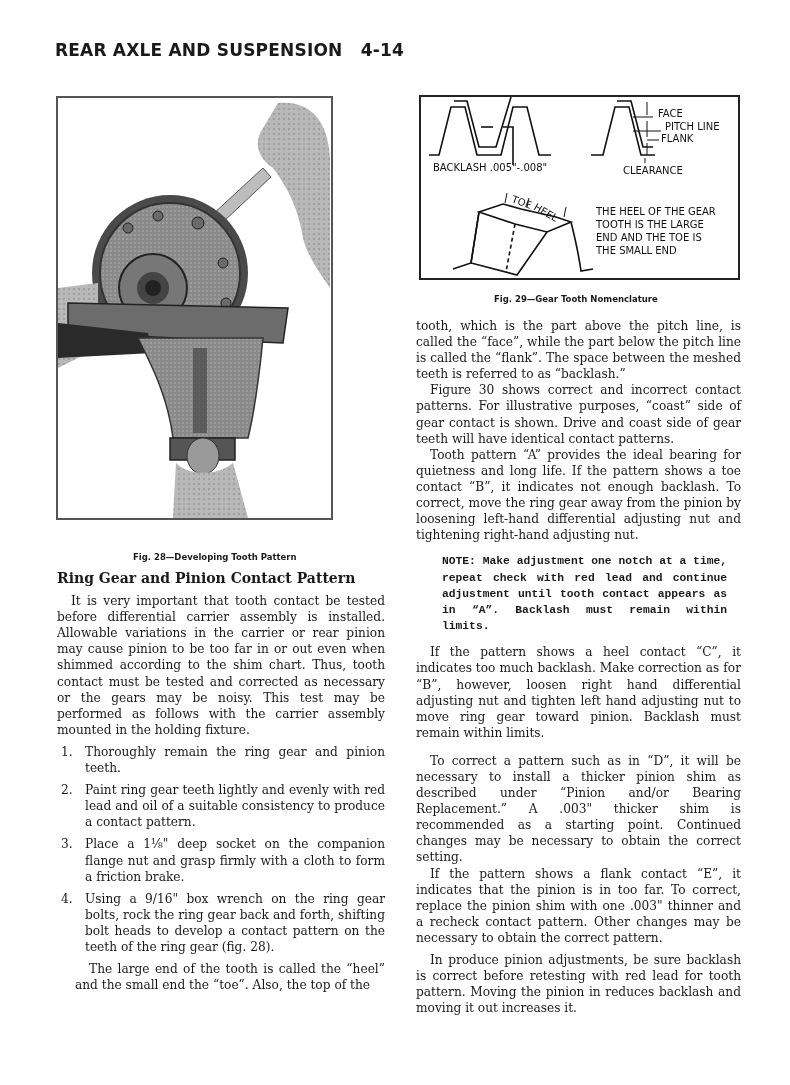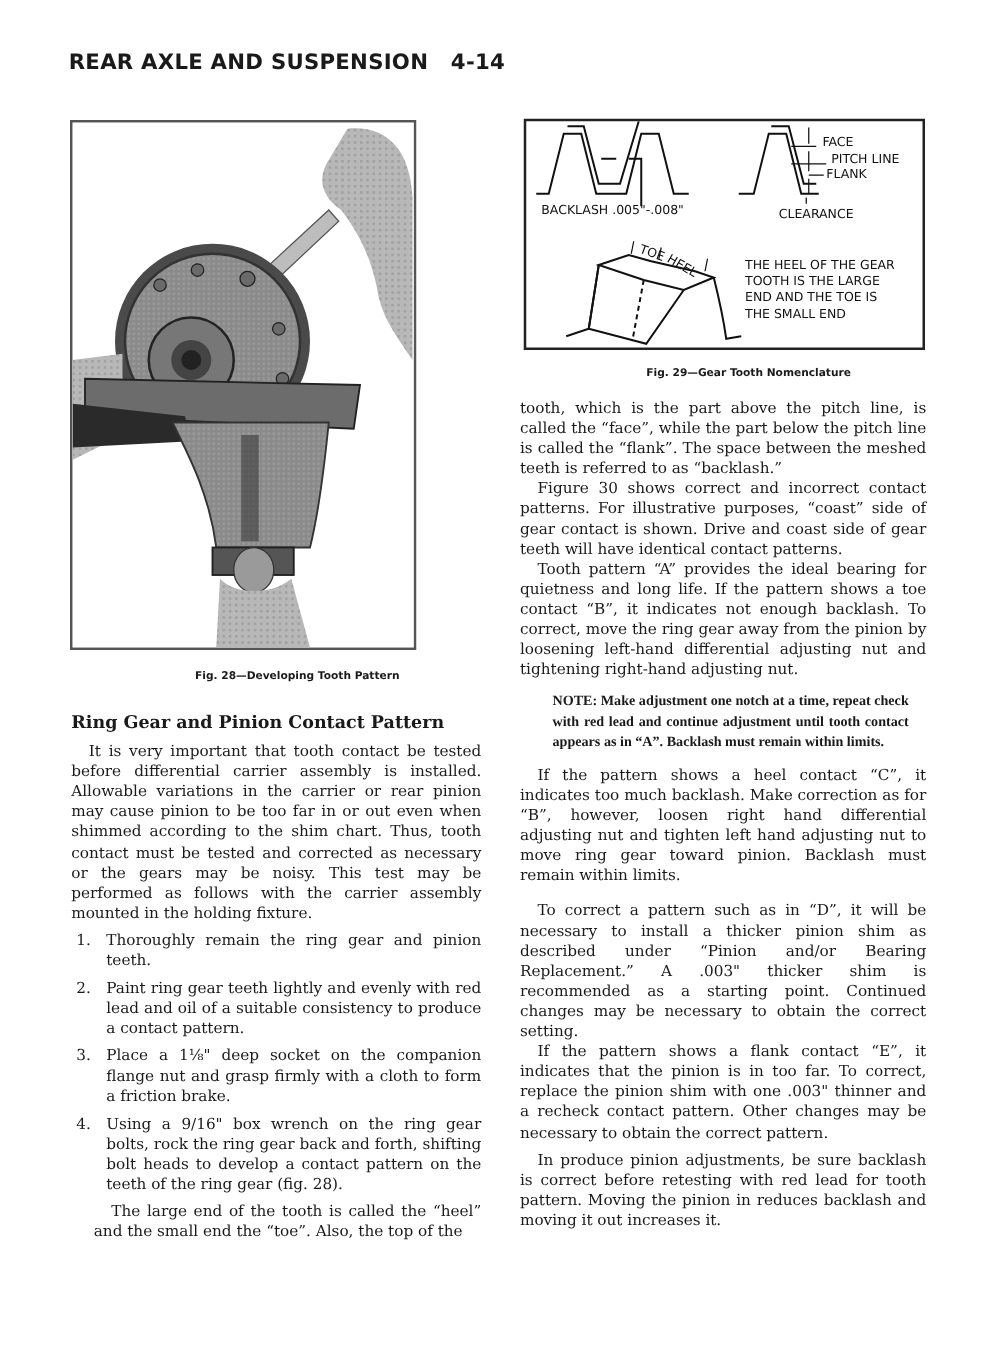--- a/index.html
+++ b/index.html
@@ -2,39 +2,39 @@
 <html><head>
 <meta charset="utf-8">
 <style>
   html, body { margin: 0; padding: 0; background: #ffffff; }
   body { width: 790px; height: 1085px; position: relative; overflow: hidden; color: #1a1a1a; }
   .hdr { position: absolute; left: 55px; top: 40px; font-family: "DejaVu Sans", sans-serif; font-weight: bold; font-size: 17px; letter-spacing: 0.2px; }
   .hdr .pg { margin-left: 12px; }
 
   .fig28 { position: absolute; left: 56px; top: 96px; width: 273px; height: 420px; border: 2px solid #555; background: #fff; overflow: hidden; }
   .fig28 svg { width: 100%; height: 100%; display: block; }
-  .cap { position: absolute; font-family: "DejaVu Sans", sans-serif; font-weight: bold; font-size: 8.5px; margin-left: 23px; }
-  .cap28 { left: 133px; top: 536px; }
+  .cap { position: absolute; font-family: "DejaVu Sans", sans-serif; font-weight: bold; font-size: 8.5px; }
+  .cap28 { left: 133px; top: 552px; }
   .cap29 { left: 494px; top: 294px; }
 
   .fig29 { position: absolute; left: 419px; top: 95px; width: 317px; height: 181px; border: 2px solid #222; background: #fff; }
   .fig29 svg { width: 100%; height: 100%; display: block; }
   .lbl { font-family: "DejaVu Sans", sans-serif; font-size: 10px; fill: #111; }
 
   .col { position: absolute; font-family: "DejaVu Serif", serif; font-size: 12.2px; line-height: 16.1px; text-align: justify; }
   .colL { left: 57px; width: 328px; }
   .colR { left: 416px; width: 325px; }
   .col p { margin: 0; text-indent: 14px; }
   .col p.ni { text-indent: 0; }
   .col h3 { margin: 0 0 7px 0; font-family: "DejaVu Serif", serif; font-weight: bold; font-size: 14px; }
   .step { display: flex; margin: 0 0 6px 0; }
   .step .n { width: 24px; flex: 0 0 24px; padding-left: 4px; }
   .step .t { flex: 1; text-align: justify; }
   .gap { height: 6px; }
-  .note { font-family: Liberation Serif, serif; font-weight: bold; font-size: 11.3px; line-height: 16.2px; margin: 10px 14px 10px 26px; text-align: justify; text-indent: 0; }
+  .note { font-family: Liberation Mono, monospace; font-weight: bold; font-size: 11.3px; line-height: 16.2px; margin: 10px 14px 10px 26px; text-align: justify; text-indent: 0; }
 </style>
 </head>
 <body>
 
 <div class="hdr">
   <span>REAR AXLE AND SUSPENSION</span>
   <span class="pg">4-14</span>
 </div>
 
 <div class="fig28">

